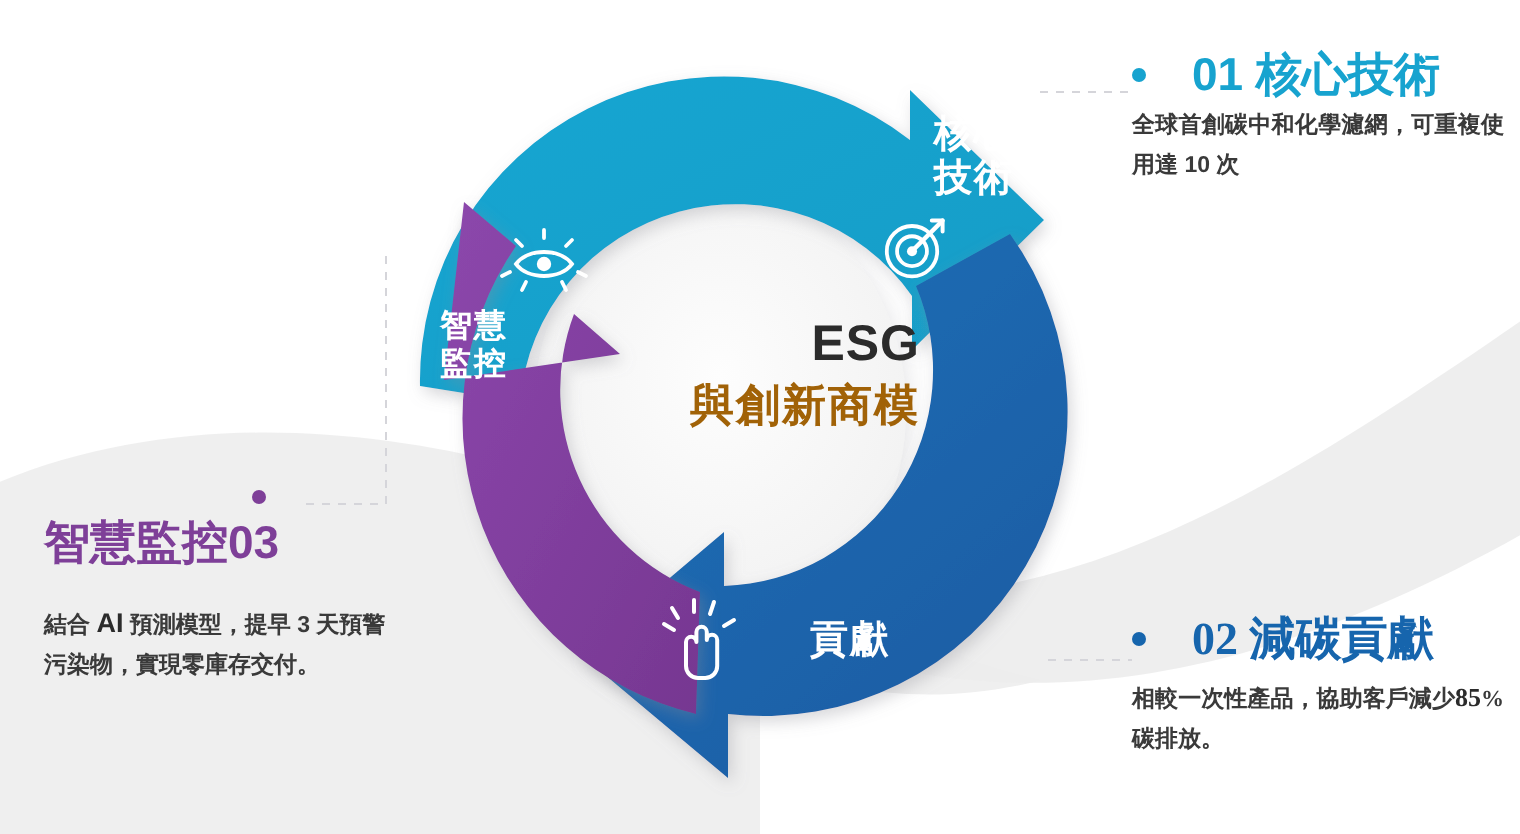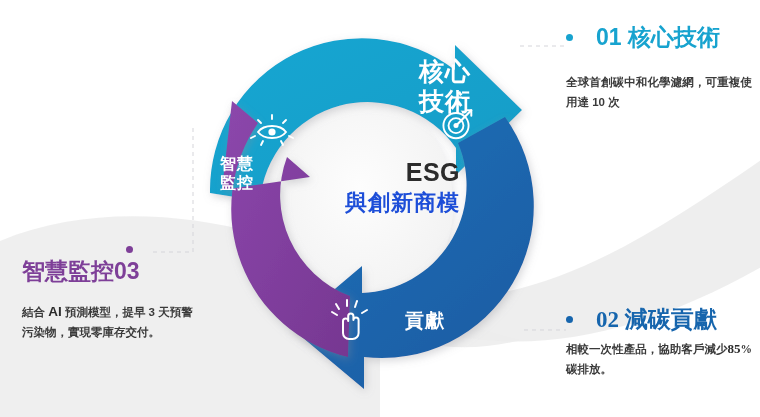--- a/index.html
+++ b/index.html
@@ -20,44 +20,44 @@
 
   
   .center-label{
     position:absolute;left:300px;top:158px;width:160px;
     text-align:right;z-index:4;pointer-events:none;
   }
   .center-label .l1{
     font-size:25px;font-weight:bold;color:#2b2b2b;letter-spacing:.5px;line-height:1.15;
   }
   .center-label .l2{
-    font-size:22px;font-weight:bold;color:#1d4ed8;letter-spacing:1px;line-height:1.25;margin-top:2px;
+    font-size:22px;font-weight:bold;color:#a16207;letter-spacing:1px;line-height:1.25;margin-top:2px;
   }
 
   
   .arc-text{position:absolute;z-index:5;color:#ffffff;font-weight:bold;text-align:center;pointer-events:none;}
   .arc-text div{line-height:1.18;}
-  #arc-text-core{left:414px;top:57px;width:62px;font-size:25px;letter-spacing:1px;}
+  #arc-text-core{left:456px;top:57px;width:62px;font-size:19px;letter-spacing:1px;}
   #arc-text-carbon{left:393px;top:310px;width:64px;font-size:19px;letter-spacing:1px;}
   #arc-text-monitor{left:209px;top:155px;width:56px;font-size:16px;letter-spacing:1px;}
 
   
   .callout{position:absolute;z-index:6;}
   .callout .title{
     font-weight:bold;white-space:nowrap;line-height:1;
   }
   .callout .body{
     font-size:11.5px;color:#3a3a3a;line-height:1.72;font-weight:bold;
   }
   .dot{width:7px;height:7px;border-radius:50%;display:inline-block;vertical-align:middle;}
 
   
   #callout-01{left:566px;top:26px;width:186px;}
   #callout-01 .title{font-size:23px;color:#17a3cf;}
-  #callout-01 .body{margin-top:24px;text-align:justify;}
+  #callout-01 .body{margin-top:5px;text-align:justify;}
 
   
   #callout-02{left:566px;top:308px;width:186px;font-family:Liberation Serif, serif;}
   #callout-02 .title{font-size:23px;color:#1665ad;}
   #callout-02 .body{margin-top:7px;text-align:justify;}
   #callout-02 .big{font-size:13px;font-weight:bold;color:#2b2b2b;}
 
   
   #callout-03{left:22px;top:240px;width:176px;text-align:right;}
   #callout-03 .title{font-size:23px;color:#7e3f98;text-align:left;}

